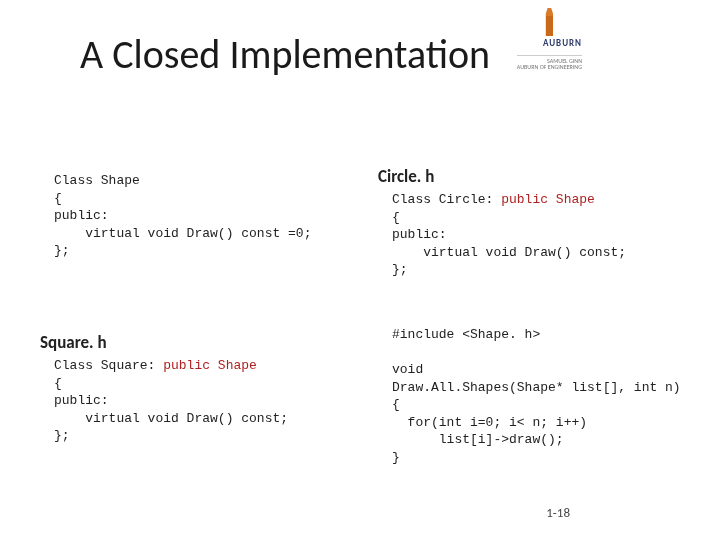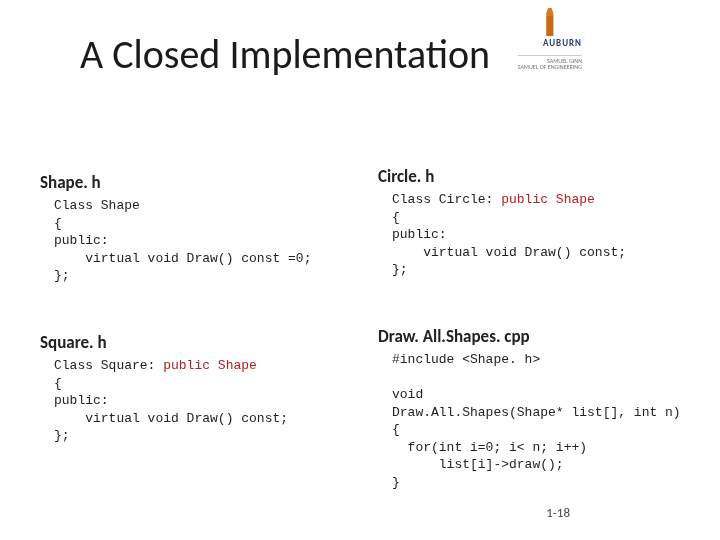--- a/index.html
+++ b/index.html
@@ -84,26 +84,25 @@
 
 <div class="slide">
 
   <div class="title">A Closed Implementation</div>
 
   <div class="logo">
     <div class="tower"></div>
     <div class="au">AUBURN</div>
     <div class="sub">
       <span>SAMUEL GINN</span><br>
-      <span>SAMUEL OF ENGINEERING</span>
+      <span>AUBURN OF ENGINEERING</span>
     </div>
   </div>
 
   <div class="block b-shape">
-    <div class="block-title">Shape. h</div>
     <pre class="code"><span>Class Shape</span>
 <span>{</span>
 <span>public:</span>
 <span>    virtual void Draw() const =0;</span>
 <span>};</span></pre>
   </div>
 
   <div class="block b-circle">
     <div class="block-title">Circle. h</div>
     <pre class="code"><span>Class Circle: </span><span class="kw">public Shape</span>
@@ -116,21 +115,20 @@
   <div class="block b-square">
     <div class="block-title">Square. h</div>
     <pre class="code"><span>Class Square: </span><span class="kw">public Shape</span>
 <span>{</span>
 <span>public:</span>
 <span>    virtual void Draw() const;</span>
 <span>};</span></pre>
   </div>
 
   <div class="block b-draw">
-    <div class="block-title">Draw. All.Shapes. cpp</div>
     <pre class="code"><span>#include &lt;Shape. h&gt;</span>
 <span></span>
 <span>void</span>
 <span>Draw.All.Shapes(Shape* list[], int n)</span>
 <span>{</span>
 <span>  for(int i=0; i&lt; n; i++)</span>
 <span>      list[i]-&gt;draw();</span>
 <span>}</span></pre>
   </div>
 

